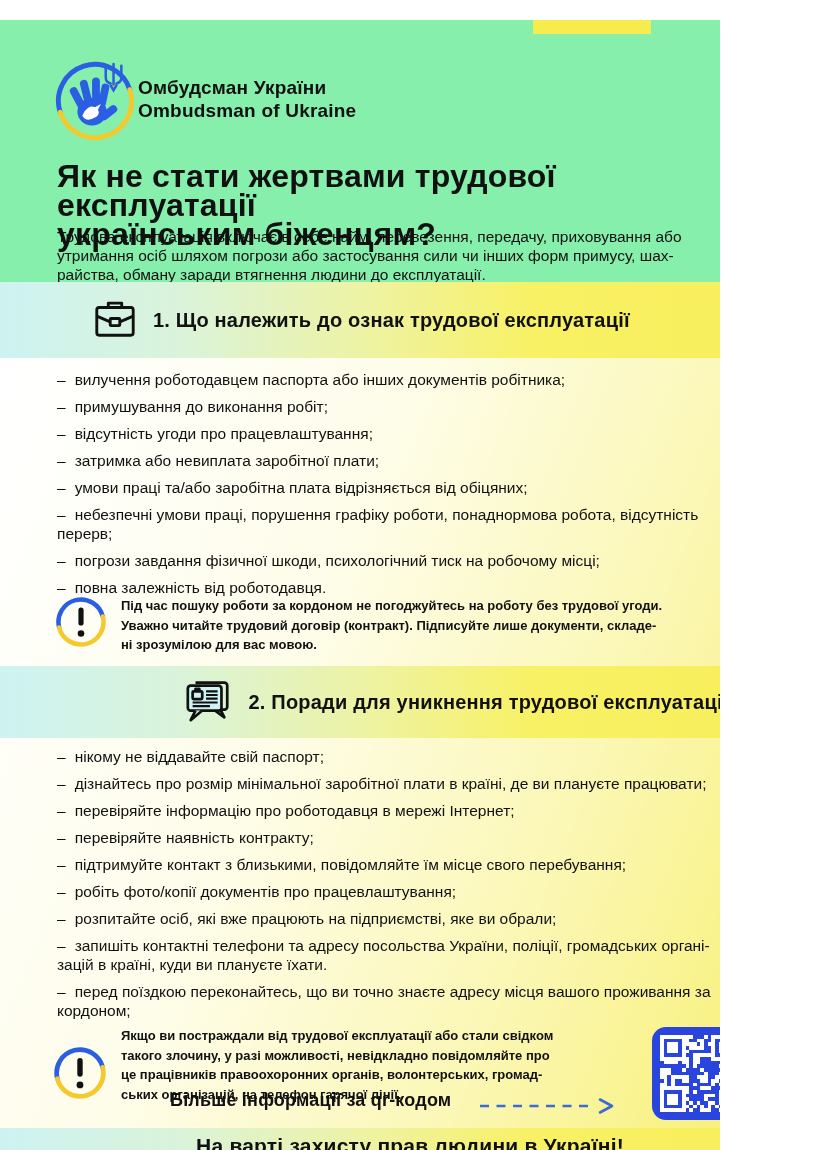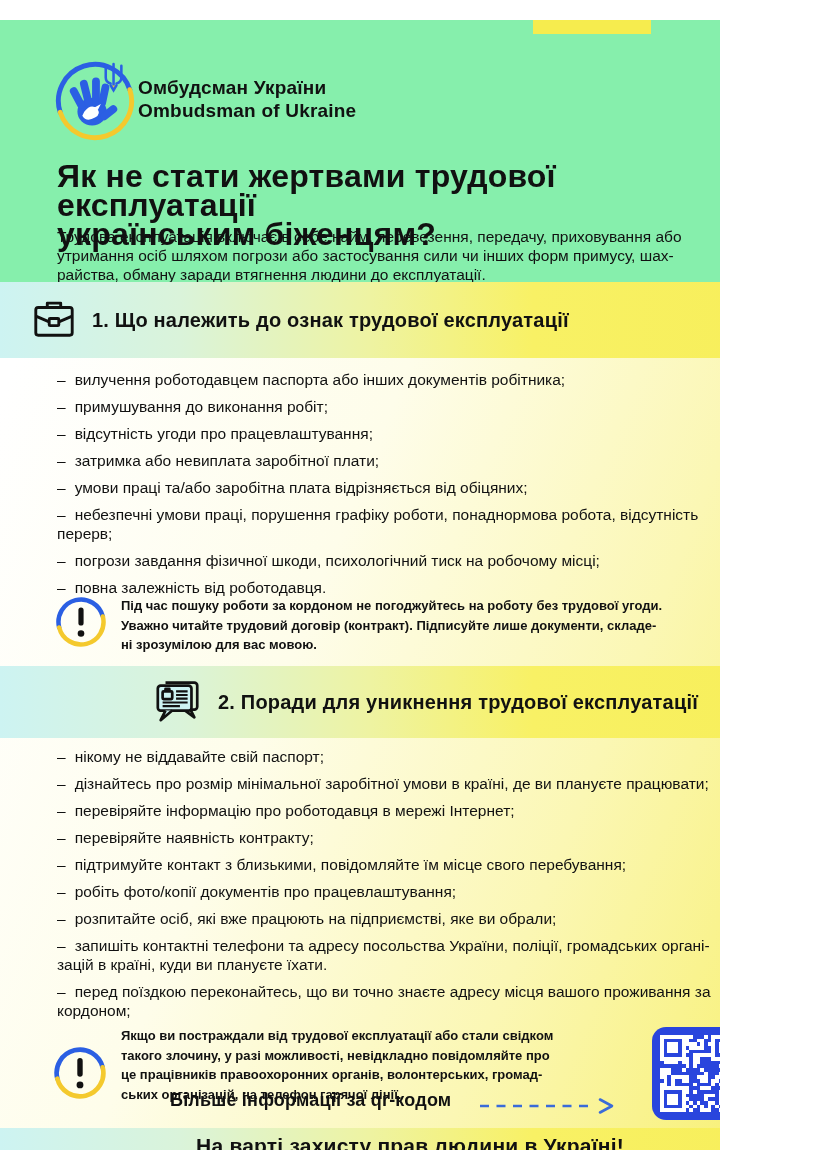--- a/index.html
+++ b/index.html
@@ -17,21 +17,21 @@
          letter-spacing:.2px;white-space:pre-line;}
   .intro{position:absolute;left:57px;top:207px;width:710px;font-size:15.5px;line-height:19px;
          white-space:pre-line;}
 
   
   .content-bg{position:absolute;left:0;top:262px;width:820px;height:846px;
          background:linear-gradient(112deg,#ffffff 4%,#fefdea 38%,#fbf7b4 68%,#f7ef6a 100%);}
 
   
   .band{position:absolute;left:0;width:820px;display:flex;align-items:center;gap:15px;
-        padding-left:31px;box-sizing:border-box;
+        padding-left:92px;box-sizing:border-box;
         background:linear-gradient(90deg,#cdf3f2 0%,#daf3da 22%,#eef3a2 45%,#f8f165 65%,#f7ee58 100%);}
   .band1{top:262px;height:76px;}
   .band2{top:646px;height:72px;justify-content:center;}
   .band h2{margin:0;font-size:20px;letter-spacing:.2px;}
 
   
   .list{position:absolute;left:57px;width:718px;}
   .list1{top:350px;}
   .list2{top:727px;}
   .li{font-size:15.5px;line-height:19px;margin-bottom:8px;white-space:pre-line;}
@@ -153,21 +153,21 @@
         <rect x="10" y="17" width="10" height="8" rx="1"></rect>
         <path d="M13,17 v-2.5 h4 v2.5"></path>
         <path d="M24,17 h12 M24,20.8 h12 M24,24.6 h12 M10,28.6 h26 M10,32.4 h18" stroke-width="2.2"></path>
       </svg>
     </span>
     <h2>2. Поради для уникнення трудової експлуатації</h2>
   </div>
 
   <div class="list list2">
     <div class="li"><span class="dash">–</span><span>нікому не віддавайте свій паспорт;</span></div>
-    <div class="li"><span class="dash">–</span><span>дізнайтесь про розмір мінімальної заробітної умови в країні, де ви плануєте працювати;</span></div>
+    <div class="li"><span class="dash">–</span><span>дізнайтесь про розмір мінімальної заробітної плати в країні, де ви плануєте працювати;</span></div>
     <div class="li"><span class="dash">–</span><span>перевіряйте інформацію про роботодавця в мережі Інтернет;</span></div>
     <div class="li"><span class="dash">–</span><span>перевіряйте наявність контракту;</span></div>
     <div class="li"><span class="dash">–</span><span>підтримуйте контакт з близькими, повідомляйте їм місце свого перебування;</span></div>
     <div class="li"><span class="dash">–</span><span>робіть фото/копії документів про працевлаштування;</span></div>
     <div class="li"><span class="dash">–</span><span>розпитайте осіб, які вже працюють на підприємстві, яке ви обрали;</span></div>
     <div class="li"><span class="dash">–</span><span>запишіть контактні телефони та адресу посольства України, поліції, громадських органі-
 зацій в країні, куди ви плануєте їхати.</span></div>
     <div class="li"><span class="dash">–</span><span>перед поїздкою переконайтесь, що ви точно знаєте адресу місця вашого проживання за
 кордоном;</span></div>
   </div>

